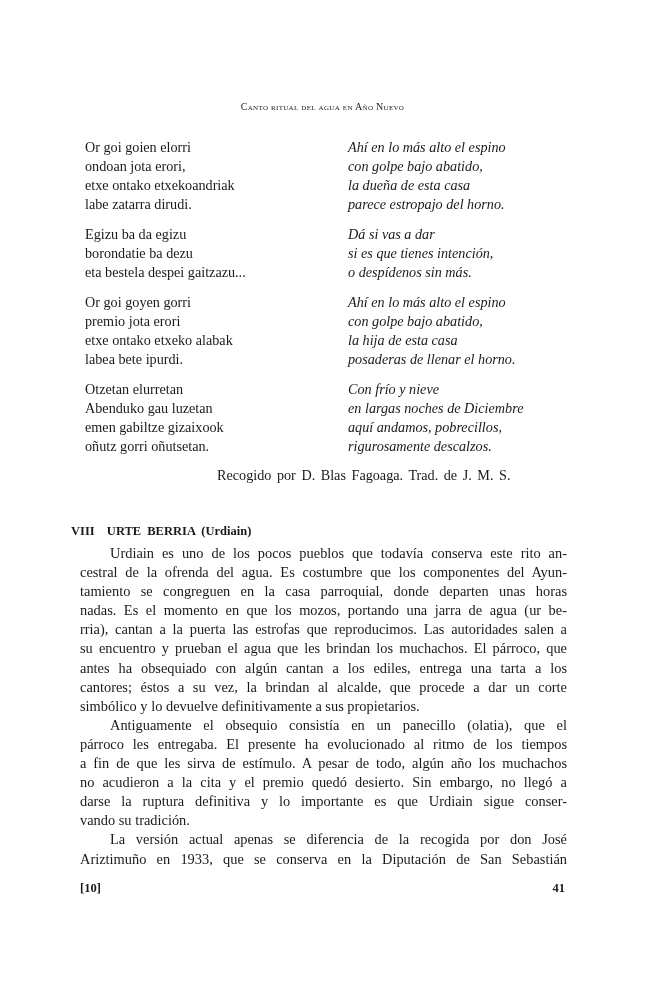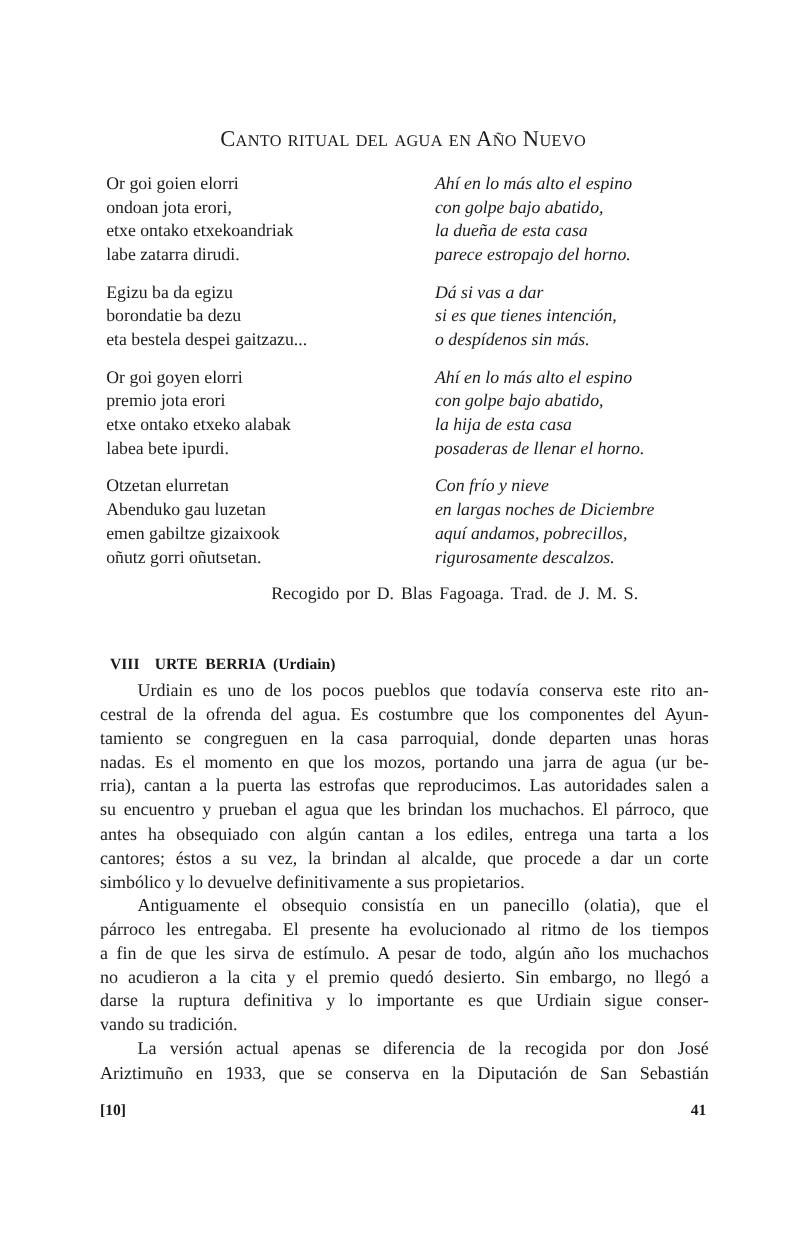--- a/index.html
+++ b/index.html
@@ -3,33 +3,33 @@
 <meta charset="utf-8">
 <style>
   html, body { margin: 0; padding: 0; background: #ffffff; }
   body {
     width: 645px; height: 1000px; position: relative; overflow: hidden;
     font-family: "Liberation Serif", "DejaVu Serif", serif;
     color: #1a1a1a;
   }
   .header-title {
     position: absolute; top: 101px; left: 0; width: 645px; text-align: center;
-    font-size: 18px; letter-spacing: 0.3px; font-variant: small-caps;
+    font-size: 10px; letter-spacing: 0.3px; font-variant: small-caps;
   }
   .poem { position: absolute; font-size: 14.2px; line-height: 19px; }
   .poem.left { left: 80px; }
   .poem.right { left: 343px; font-style: italic; }
   .stanza { position: absolute; left: 5px; white-space: nowrap; }
   .stanza div { height: 19px; }
   .attribution {
     position: absolute; top: 467px; left: 217px; font-size: 14.2px; white-space: nowrap;
     word-spacing: 2px;
   }
   .section-heading {
-    position: absolute; top: 524px; left: 88px; font-size: 12.5px; font-weight: bold;
+    position: absolute; top: 524px; left: 71px; font-size: 12.5px; font-weight: bold;
     white-space: nowrap; word-spacing: 3px;
   }
   .prose {
     position: absolute; left: 80px; width: 487px; font-size: 14.4px; line-height: 19.1px;
   }
   .prose .line { display: block; text-align: justify; text-align-last: justify; height: 19.1px; white-space: nowrap; overflow: visible; }
   .prose .line.last { text-align-last: left; }
   .prose .line.indent { padding-left: 30px; }
   .footer-left { position: absolute; top: 881px; left: 80px; font-size: 12.5px; font-weight: bold; }
   .footer-right { position: absolute; top: 881px; right: 80px; font-size: 12.5px; font-weight: bold; }
@@ -45,21 +45,21 @@
     <div>ondoan jota erori,</div>
     <div>etxe ontako etxekoandriak</div>
     <div>labe zatarra dirudi.</div>
   </div>
   <div class="stanza" style="top:87px;">
     <div>Egizu ba da egizu</div>
     <div>borondatie ba dezu</div>
     <div>eta bestela despei gaitzazu...</div>
   </div>
   <div class="stanza" style="top:155px;">
-    <div>Or goi goyen elorri</div>
+    <div>Or goi goyen gorri</div>
     <div>premio jota erori</div>
     <div>etxe ontako etxeko alabak</div>
     <div>labea bete ipurdi.</div>
   </div>
   <div class="stanza" style="top:242px;">
     <div>Otzetan elurretan</div>
     <div>Abenduko gau luzetan</div>
     <div>emen gabiltze gizaixook</div>
     <div>oñutz gorri oñutsetan.</div>
   </div>

